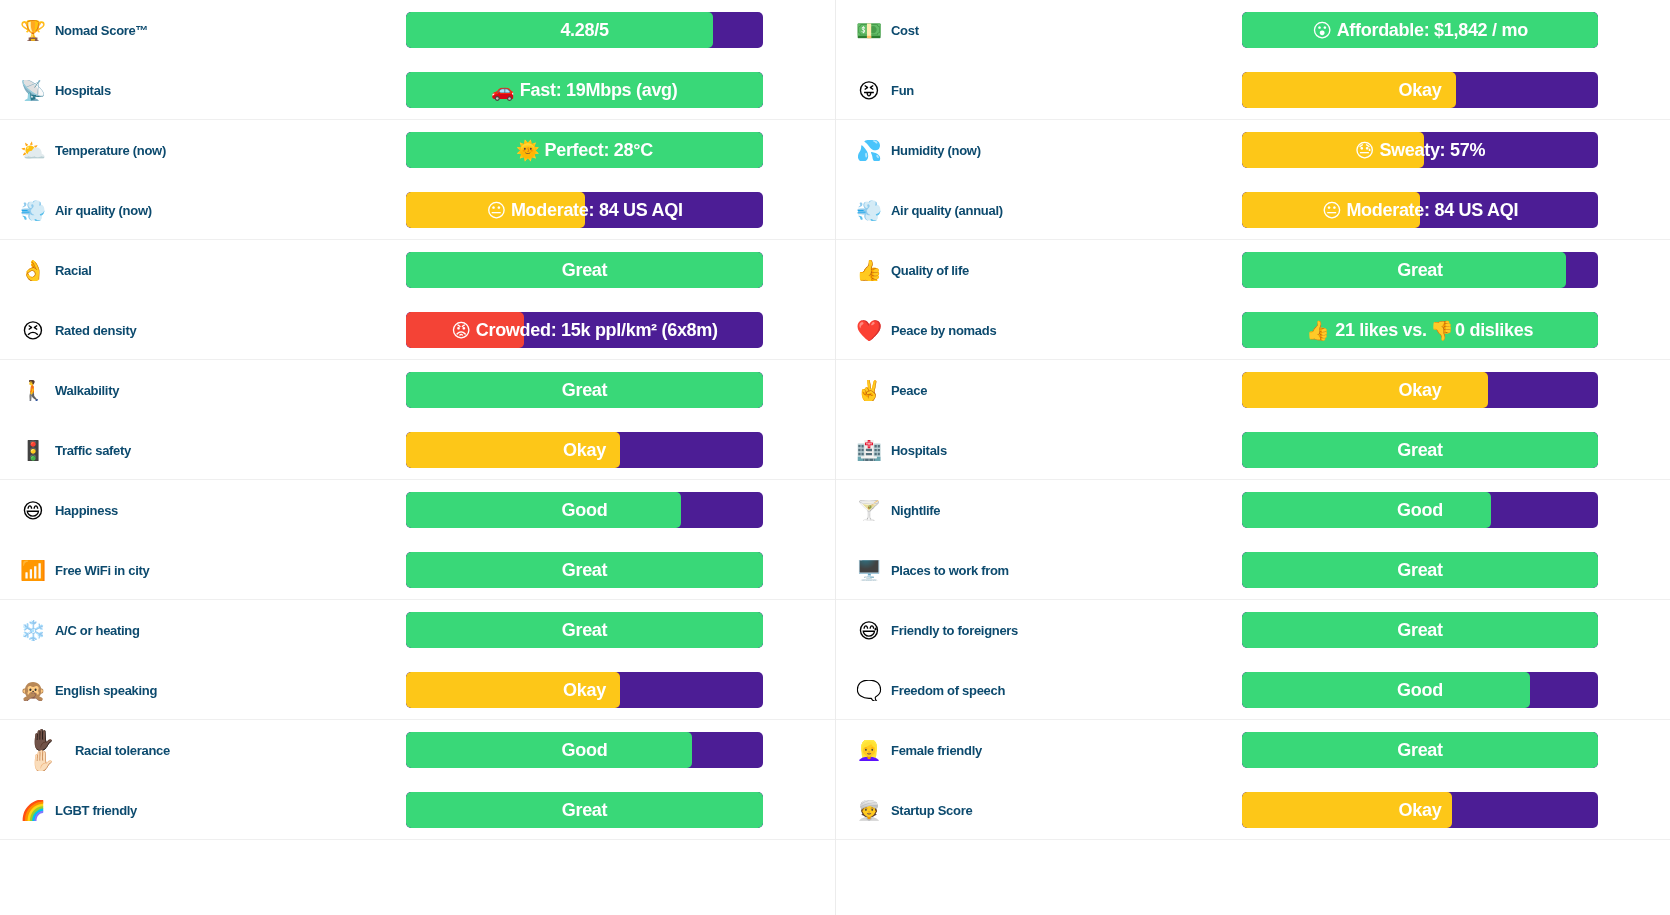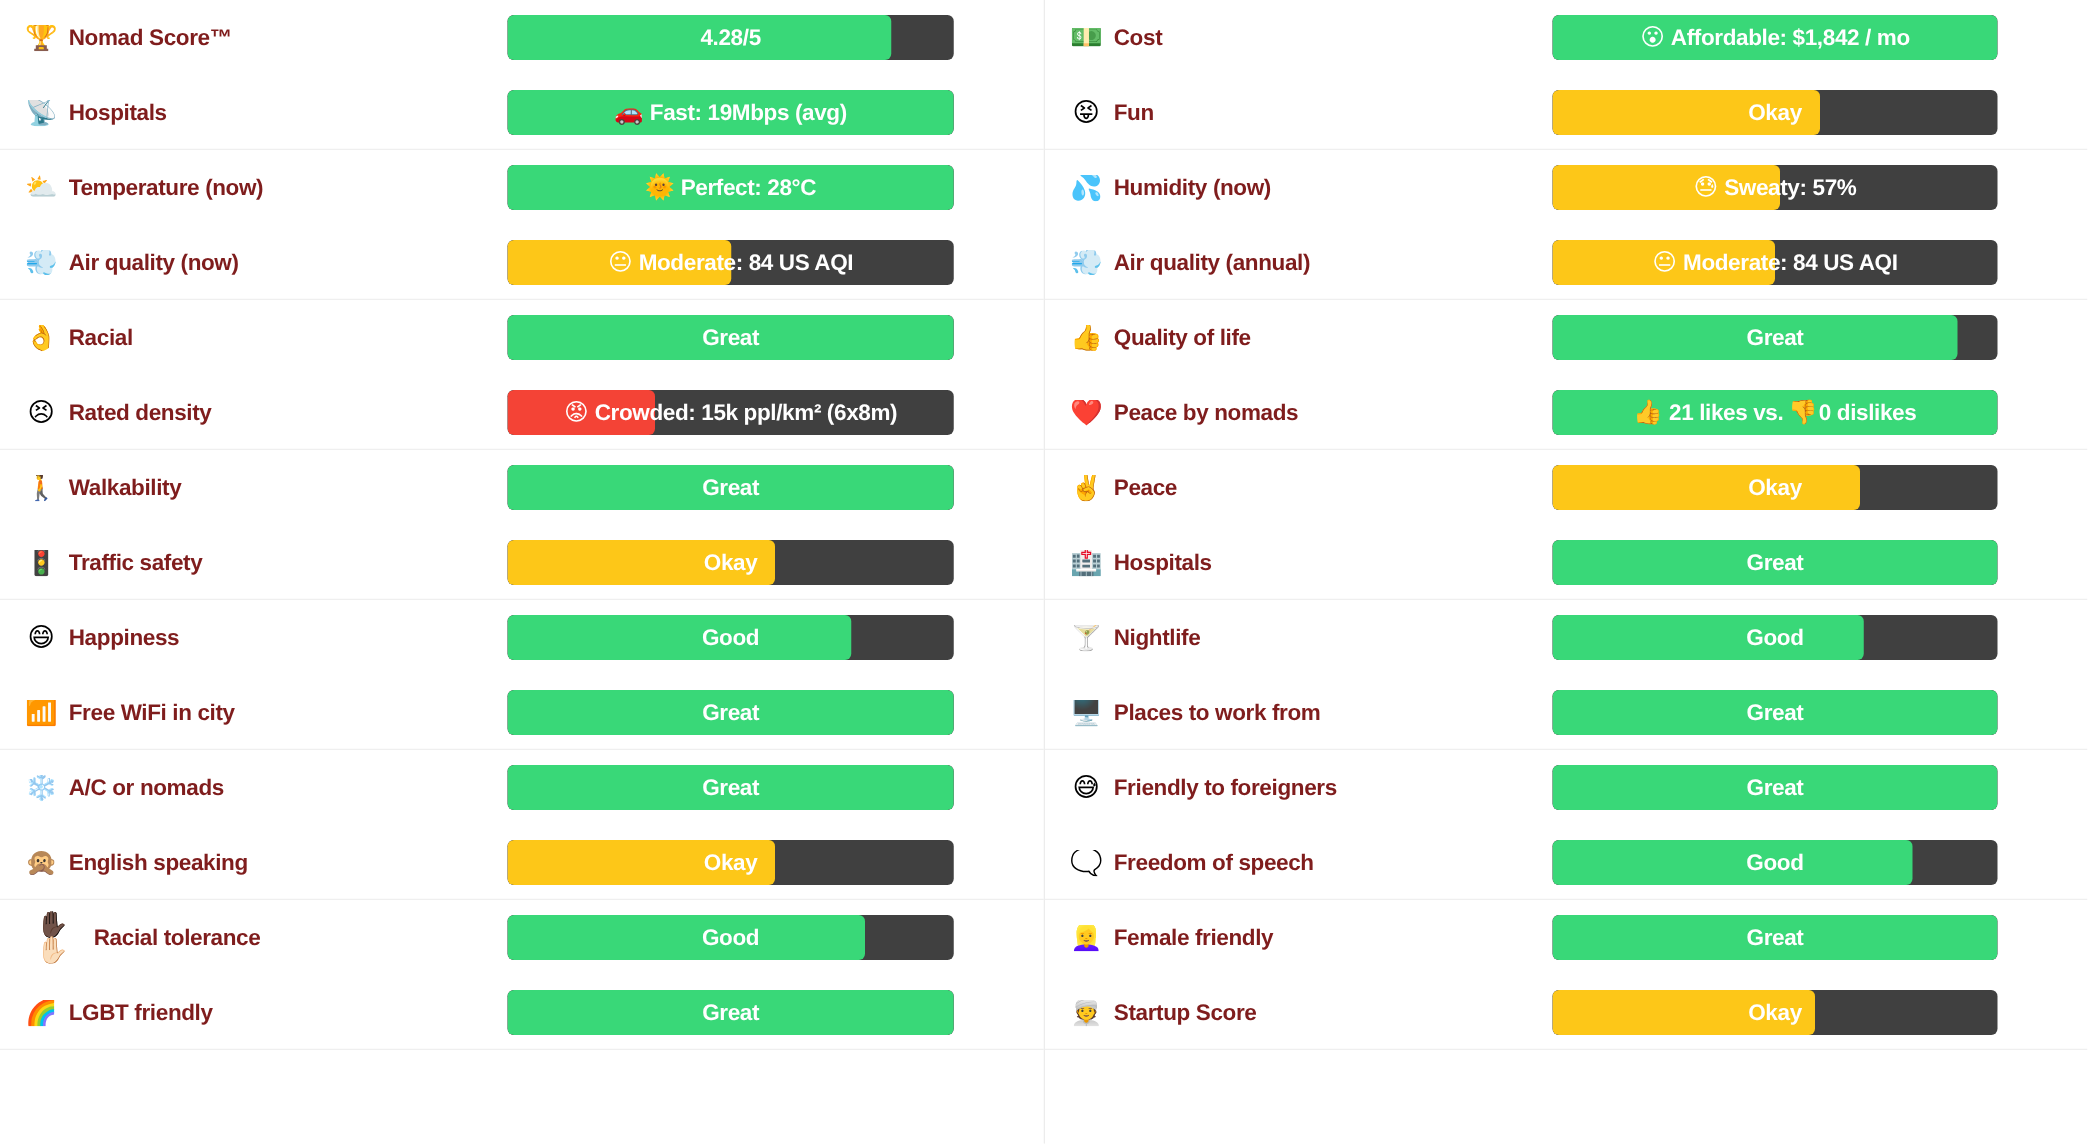--- a/index.html
+++ b/index.html
@@ -58,37 +58,37 @@
     display: inline-block;
     width: 26px;
     text-align: center;
     filter: saturate(1.05);
   }
   .emoji.dbl {
     width: 46px;
     letter-spacing: 1px;
   }
   .label-text {
-    font-size: 18px;
+    font-size: 13px;
     font-weight: 700;
-    color: #7f1d1d;
+    color: #0c4a6e;
     letter-spacing: -0.3px;
     white-space: nowrap;
   }
   .bar-cell {
     flex: 1 1 auto;
     display: flex;
     align-items: center;
     padding-right: 14px;
   }
   .track {
     position: relative;
     width: 357px;
     height: 36px;
-    background: #404040;
+    background: #4c1d95;
     border-radius: 5px;
     overflow: hidden;
   }
   .right .track { width: 356px; }
   .fill {
     position: absolute;
     left: 0; top: 0; bottom: 0;
     border-radius: 5px;
   }
   .fill.green  { background: #39d878; }
@@ -260,21 +260,21 @@
             <div class="fill green" style="width: 100%;"></div>
             <div class="bar-label">
               <span>Great</span>
             </div>
           </div>
         </div>
       </div>
       <div class="row">
         <div class="label-cell">
           <span class="emoji">❄️</span>
-          <span class="label-text">A/C or nomads</span>
+          <span class="label-text">A/C or heating</span>
         </div>
         <div class="bar-cell">
           <div class="track">
             <div class="fill green" style="width: 100%;"></div>
             <div class="bar-label">
               <span>Great</span>
             </div>
           </div>
         </div>
       </div>

